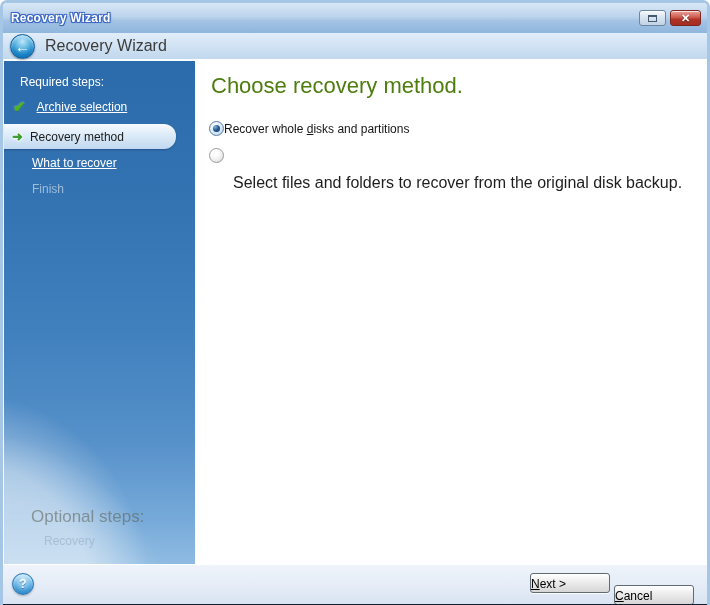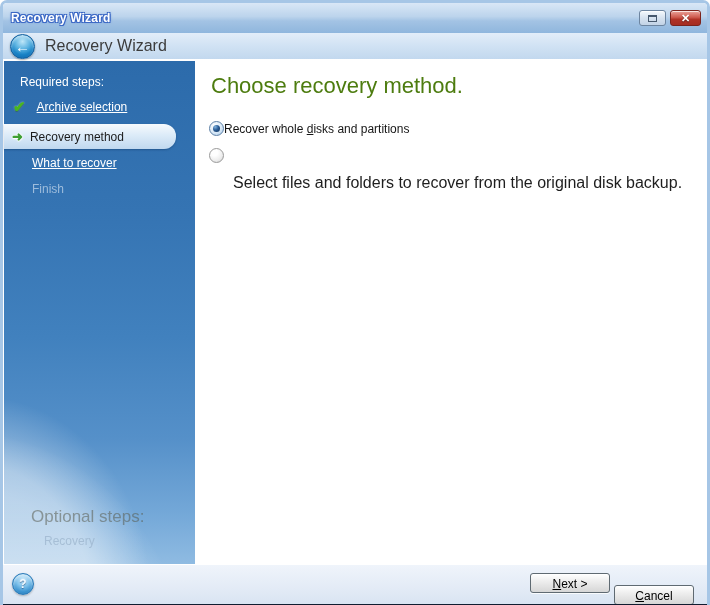--- a/index.html
+++ b/index.html
@@ -126,21 +126,21 @@
     background:radial-gradient(circle at 50% 28%,#cdeafb 0%,#7cc0ea 40%,#3b93d0 70%,#1d71b0 100%);
     box-shadow:inset 0 2px 3px rgba(255,255,255,.65),0 1px 2px rgba(0,0,0,.25);
     color:#f4faff;font-size:12px;font-weight:bold;line-height:20px;text-align:center;
     text-shadow:0 1px 1px rgba(0,40,90,.5);cursor:pointer;
   }
   .dlg-btn{
     position:absolute;top:8px;width:80px;height:20px;
     border:1px solid #5f6a72;border-radius:3px;
     background:linear-gradient(180deg,#ffffff 0%,#ececec 45%,#d6d6d6 100%);
     box-shadow:0 1px 0 rgba(255,255,255,.8),inset 0 1px 0 #ffffff;
-    font-size:12px;color:#000000;text-align:center;line-height:20px;cursor:pointer;
+    font-size:12px;color:#000000;text-align:left;line-height:20px;cursor:pointer;
   }
   .btn-next{right:97px;}
   .btn-cancel{right:13px;margin-top:12px;}
 
   .bottom-strip{position:absolute;left:0;top:601px;width:704px;height:4px;background:#101c30;}
 </style>
 </head>
 <body>
 
 <div class="window">

